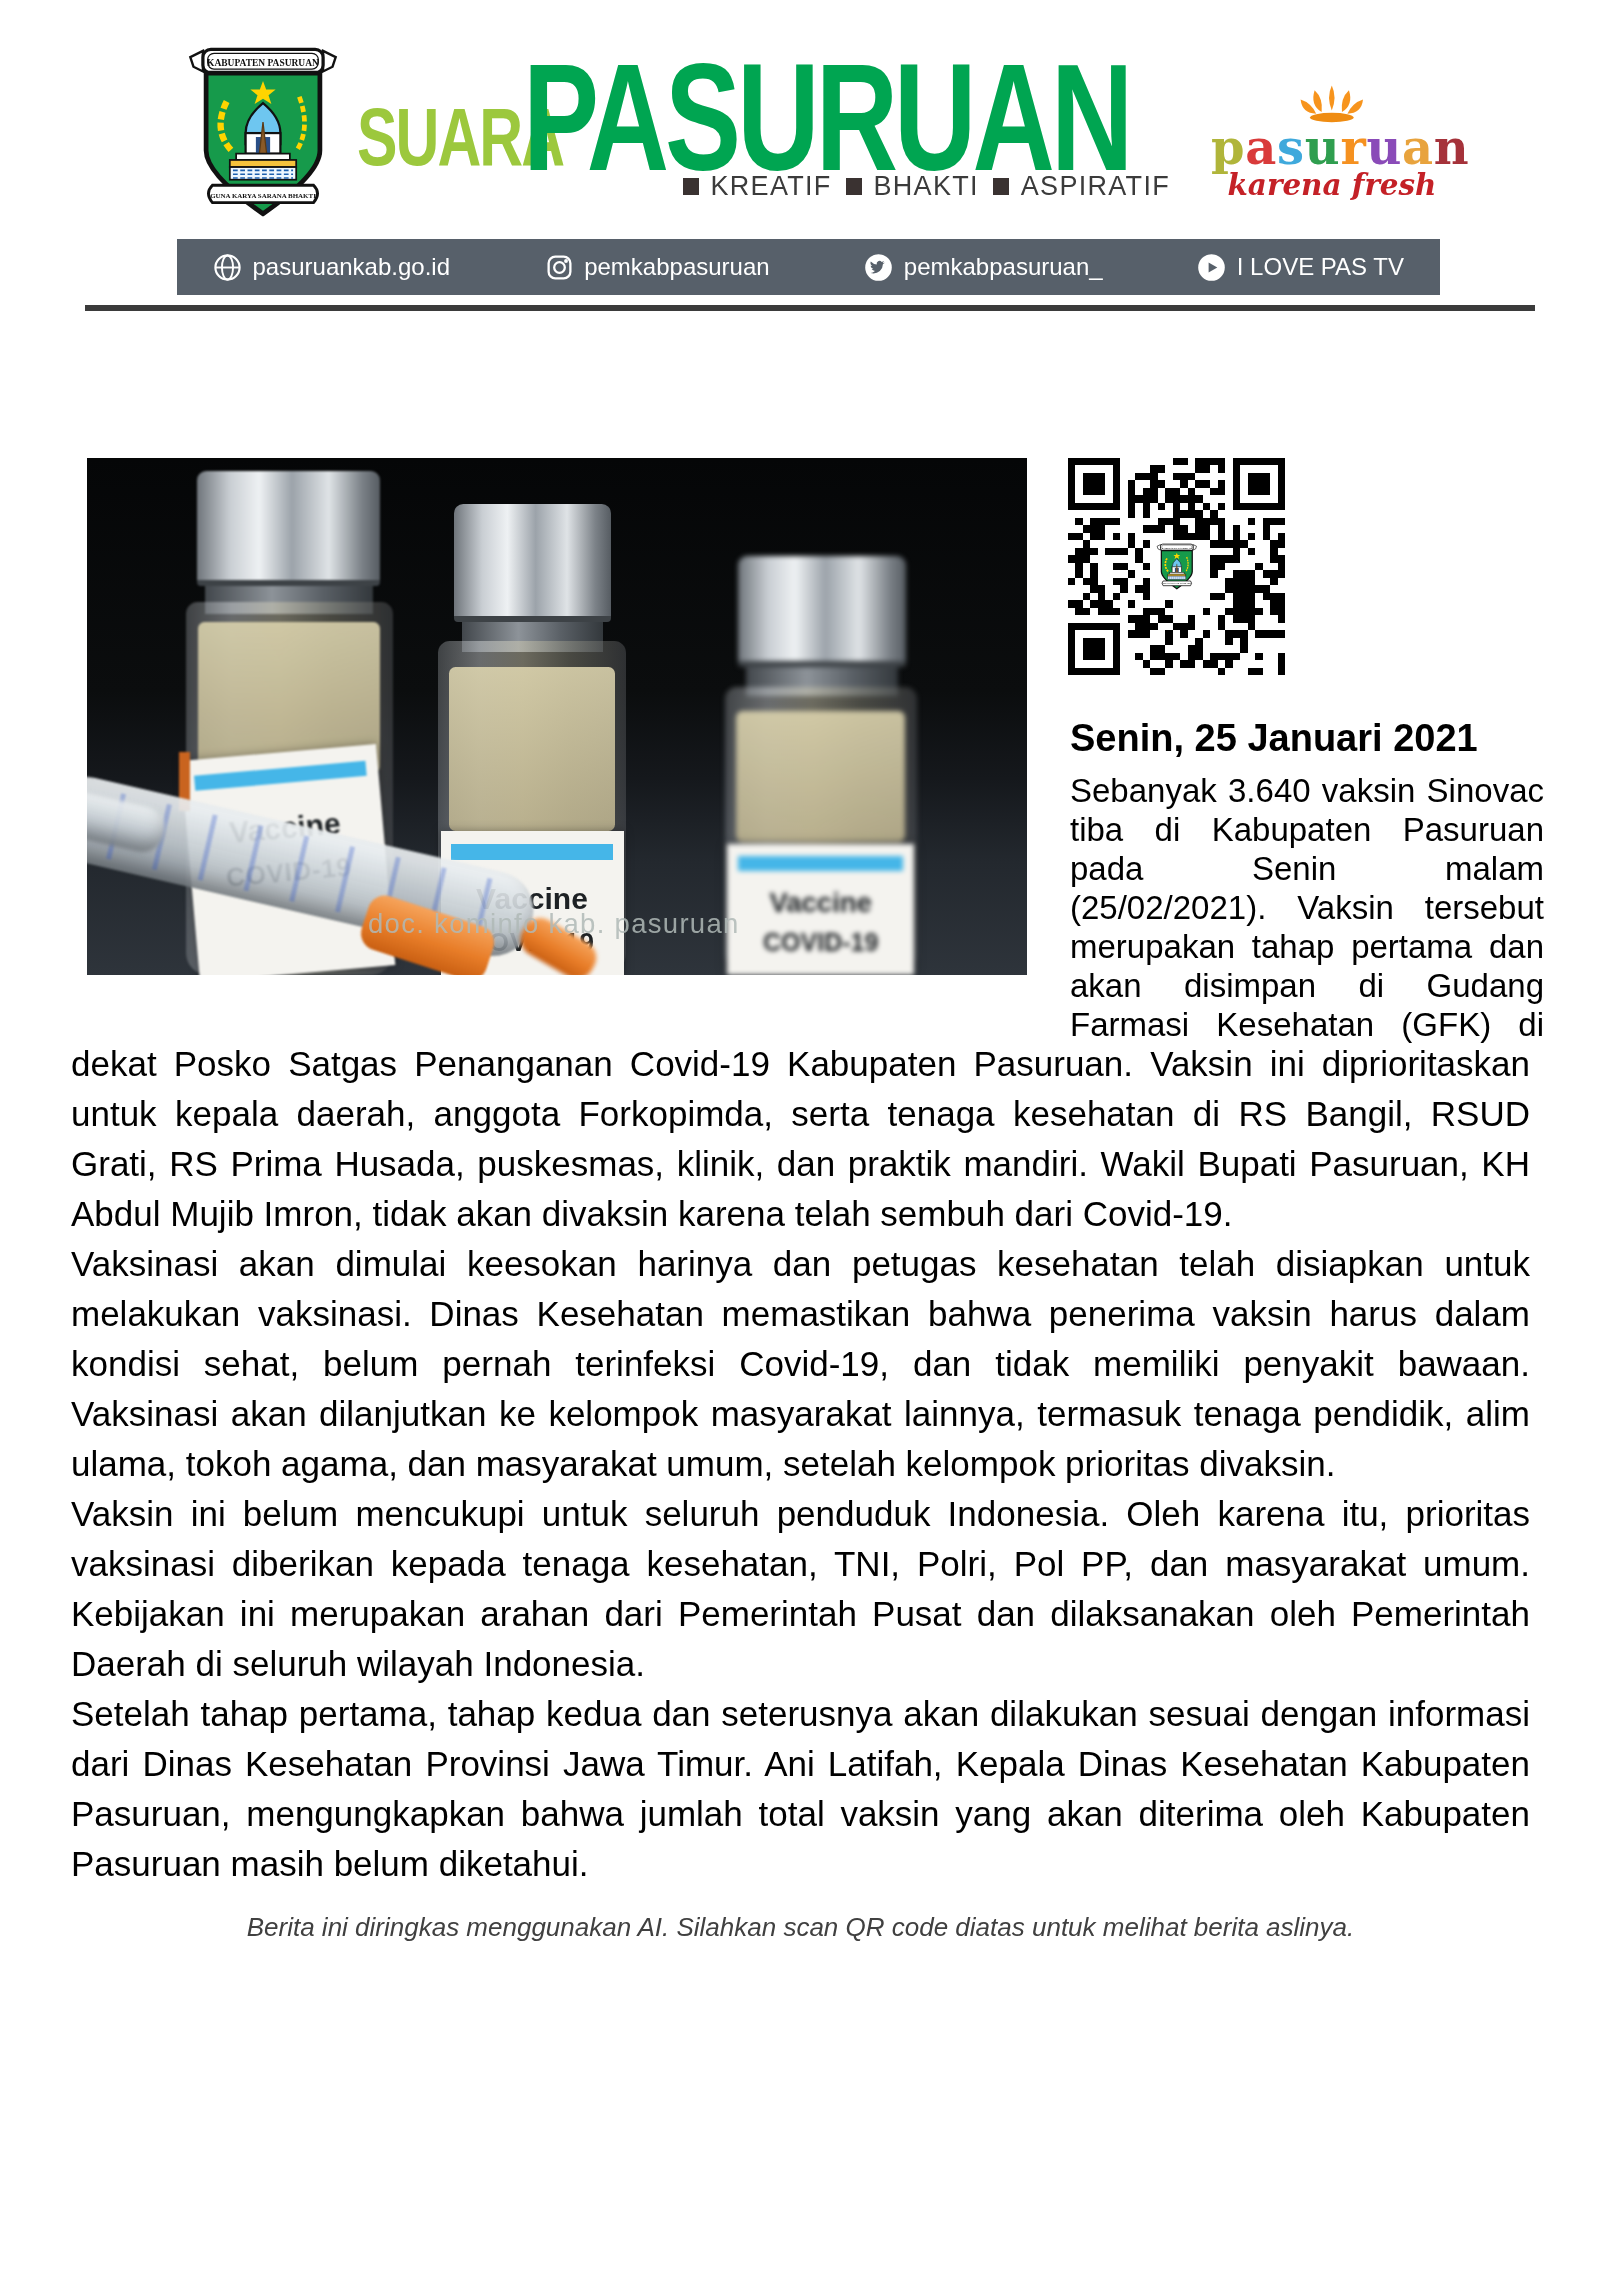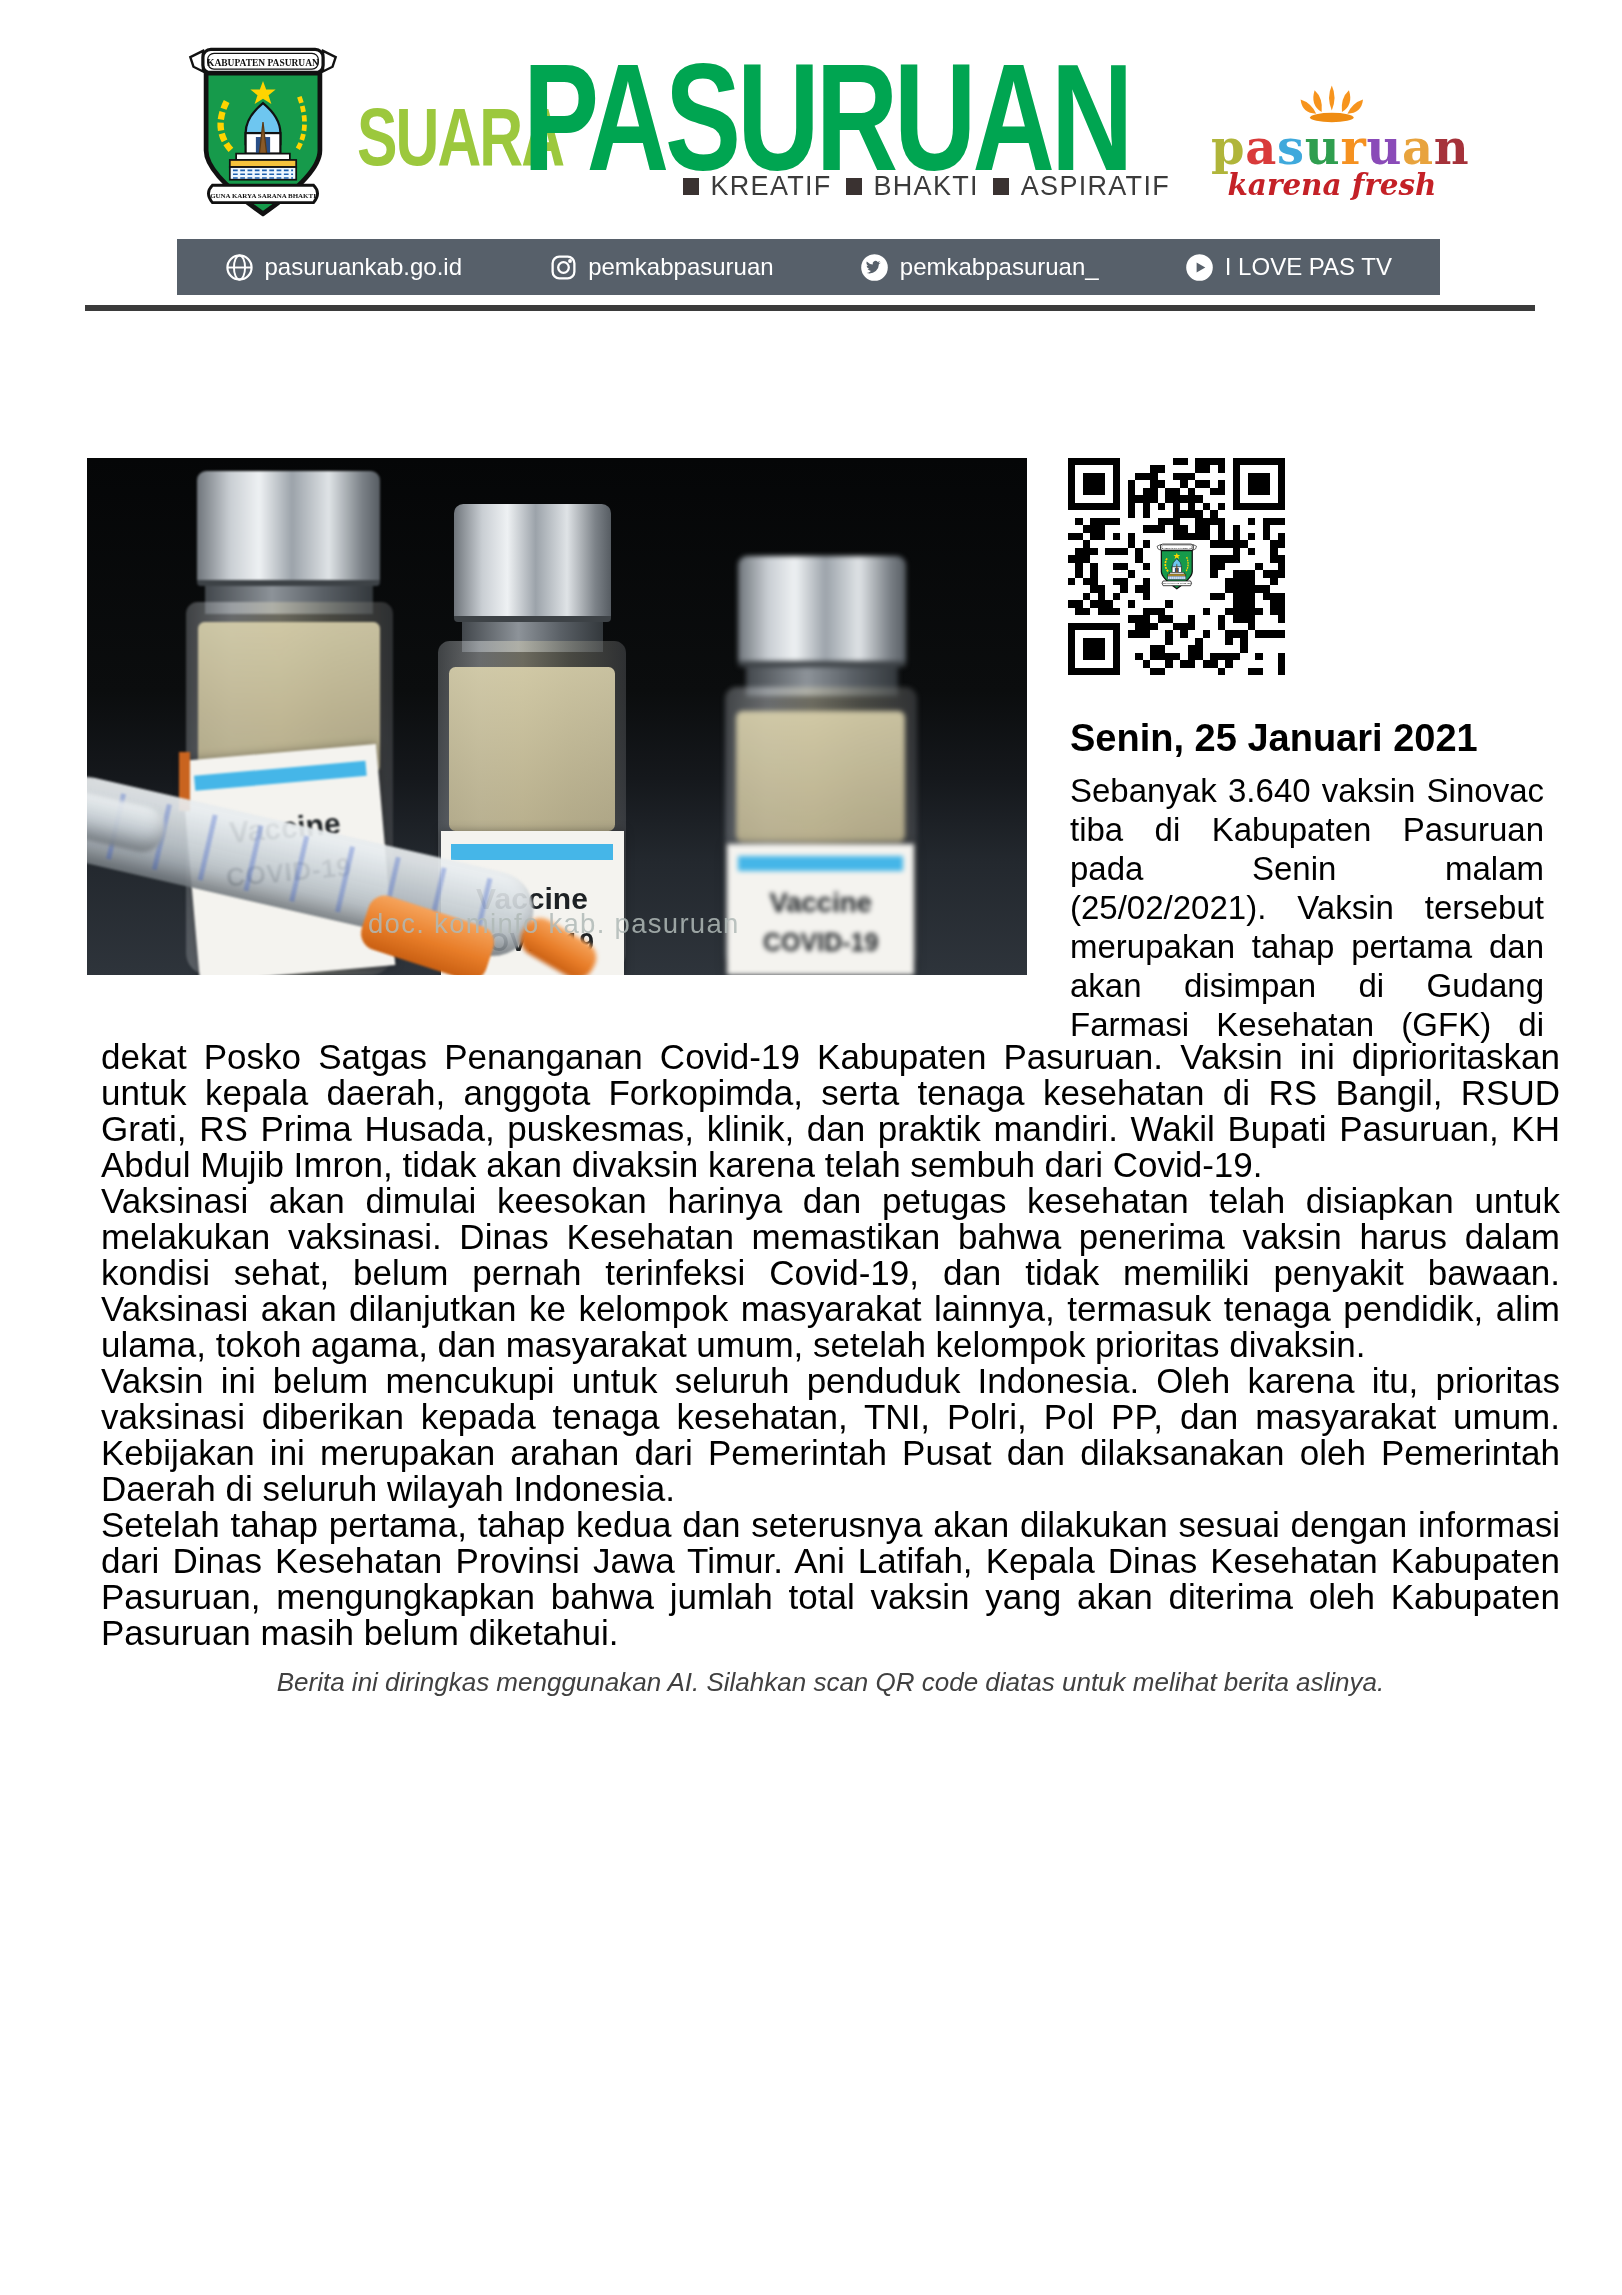--- a/index.html
+++ b/index.html
@@ -15,21 +15,21 @@
   #pasuruan { left:523px; top:41px;  font-size:152px; transform:scaleX(.75); letter-spacing:-5.2px; }
   .tagline { position:absolute; left:674px; top:171px; width:496px; display:flex; justify-content:space-between; align-items:center; }
   .tagline-item { display:flex; align-items:center; gap:11.8px; font-size:27px; letter-spacing:1.3px; }
   .tagline-sq { width:15.7px; height:17px; background:#3a3231; display:inline-block; }
   .city-brand { position:absolute; left:1211px; top:84px; width:242px; text-align:center; }
   .brand-flame { height:39px; }
   .brand-word { font-family:"DejaVu Serif", serif; font-weight:bold; font-size:48px; line-height:0.92; letter-spacing:0.7px; }
   .brand-script { font-family:"DejaVu Serif", serif; font-style:italic; font-weight:bold; font-size:29.4px; margin-top:-2.6px; }
   
   .social-bar { position:absolute; left:177px; top:239px; width:1263px; height:56px;
-    display:flex; align-items:center; justify-content:space-between; padding:0 48px; }
+    display:flex; align-items:center; justify-content:space-between; padding:0 36px; }
   .social-item { display:flex; align-items:center; gap:10.5px; color:#fff; font-size:24px; }
   .social-item svg { display:block; }
   .rule { position:absolute; left:85px; top:305px; width:1450px; height:5.9px; background:#3b3b3b; }
   
   .title { position:absolute; left:85px; top:343px; width:1459px; text-align:center; }
   .title span { display:inline-block; font-size:68px; font-weight:bold; transform:scaleX(.8); transform-origin:center; white-space:nowrap; letter-spacing:-0.7px; }
   
   .photo { position:absolute; left:87px; top:458px; width:940px; height:517px; overflow:hidden;
     background:linear-gradient(180deg,#050607 0%,#0b0d0e 45%,#15181c 62%,#23282e 78%,#2e343b 100%); }
   .vial { position:absolute; }
@@ -52,21 +52,21 @@
   .syr-cap { position:absolute; border-radius:17px;
     background:linear-gradient(180deg,#f6a45c,#e87d28 55%,#c95f12); }
   
   .qr { position:absolute; left:1068px; top:458px; width:217px; height:217px; background:#fff; }
   .qr svg { display:block; }
   .qr-logo { position:absolute; left:50%; top:50%; transform:translate(-50%,-50%); background:#fff; padding:2.6px 5.2px; }
   
   .date { position:absolute; left:1070px; top:717px; font-size:38px; font-weight:bold; }
   .lead { position:absolute; left:1070px; top:771px; width:474px; font-size:33px; line-height:39px;
     text-align:justify; text-align-last:justify; }
-  .body-text { position:absolute; left:101px; top:1039px; width:1459px; font-size:35px; line-height:36px; text-align:justify; }
+  .body-text { position:absolute; left:71px; top:1039px; width:1459px; font-size:35px; line-height:50px; text-align:justify; }
   .body-text p { margin:0; }
   .footer-note { margin-top:13px; font-size:26px; font-style:italic; color:#404040; text-align:center; }
 </style>
 </head>
 <body>
 
 <svg width="0" height="0" style="position:absolute">
   <defs>
     <symbol id="crest" viewBox="0 0 100 112">
       <path d="M12 5 l-8 4 2 6 6 3 z" fill="#fff" stroke="#111" stroke-width="1.5"></path>

